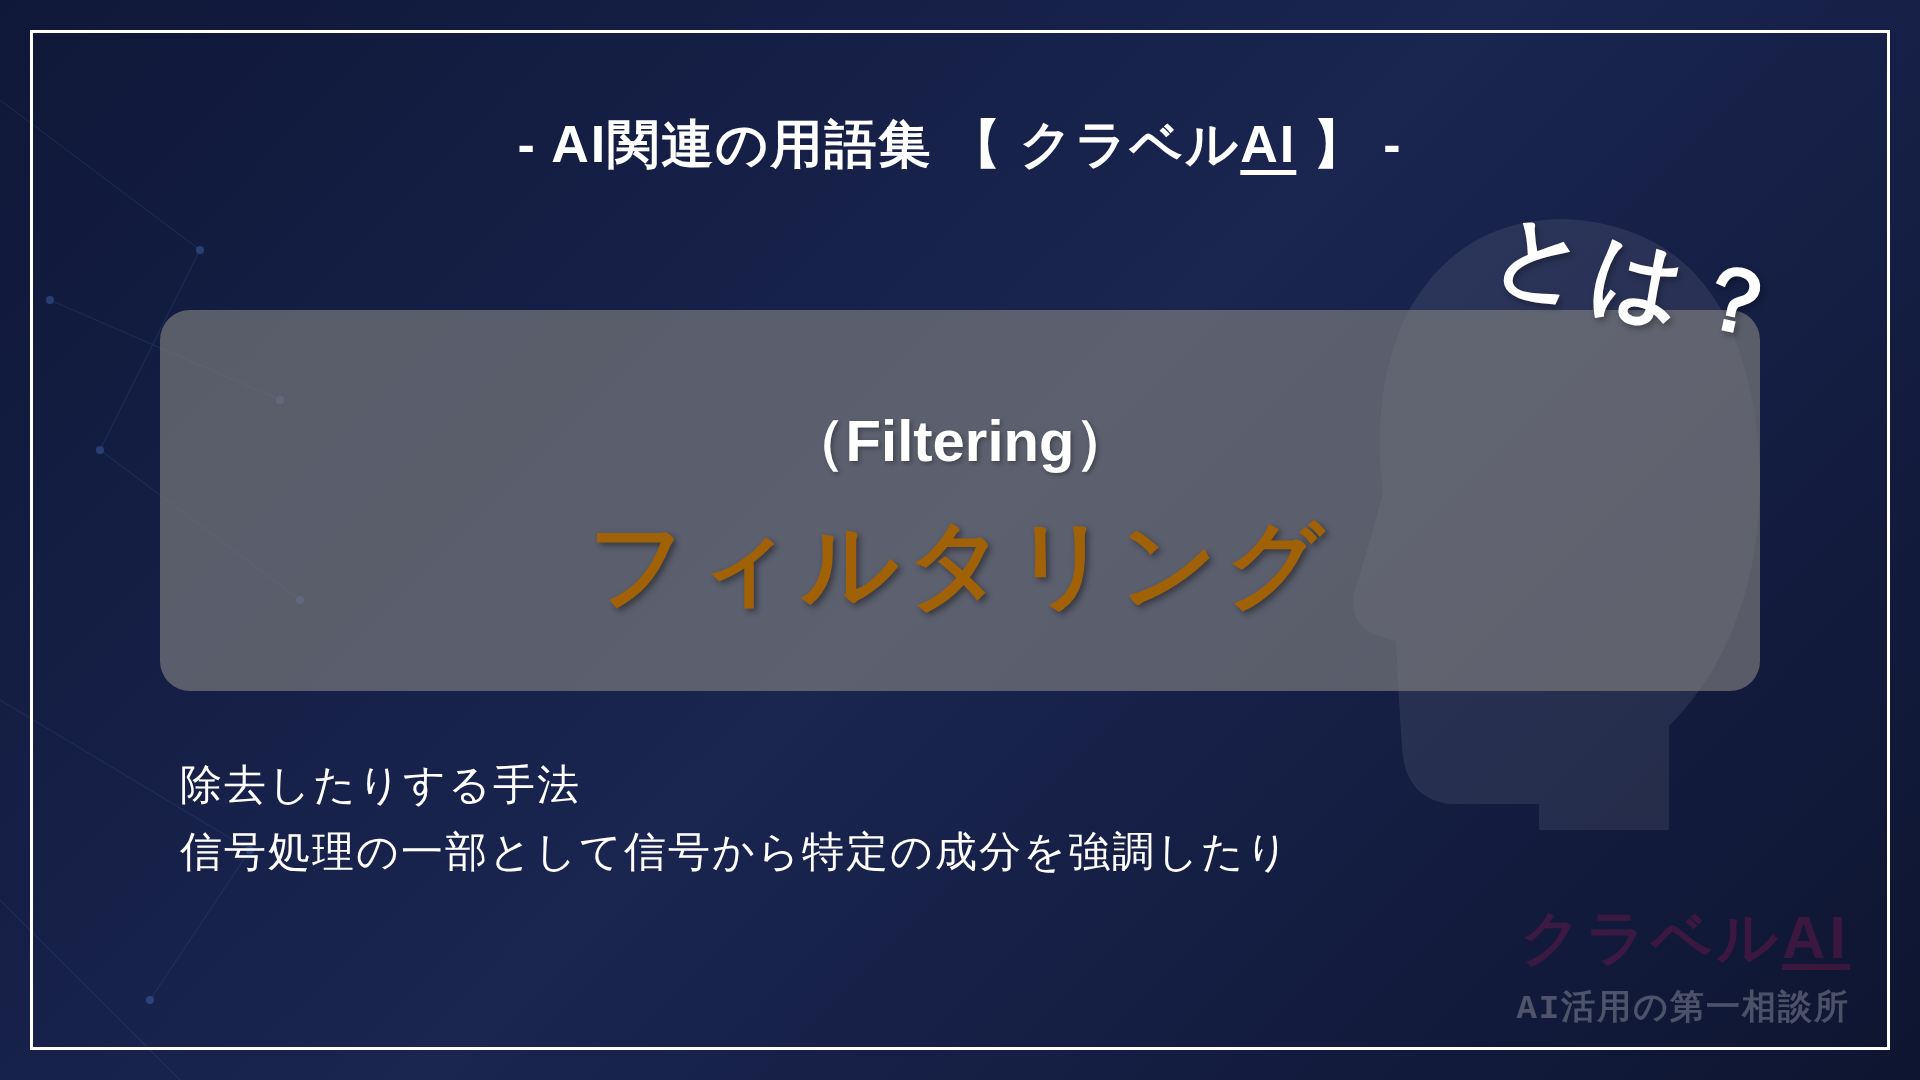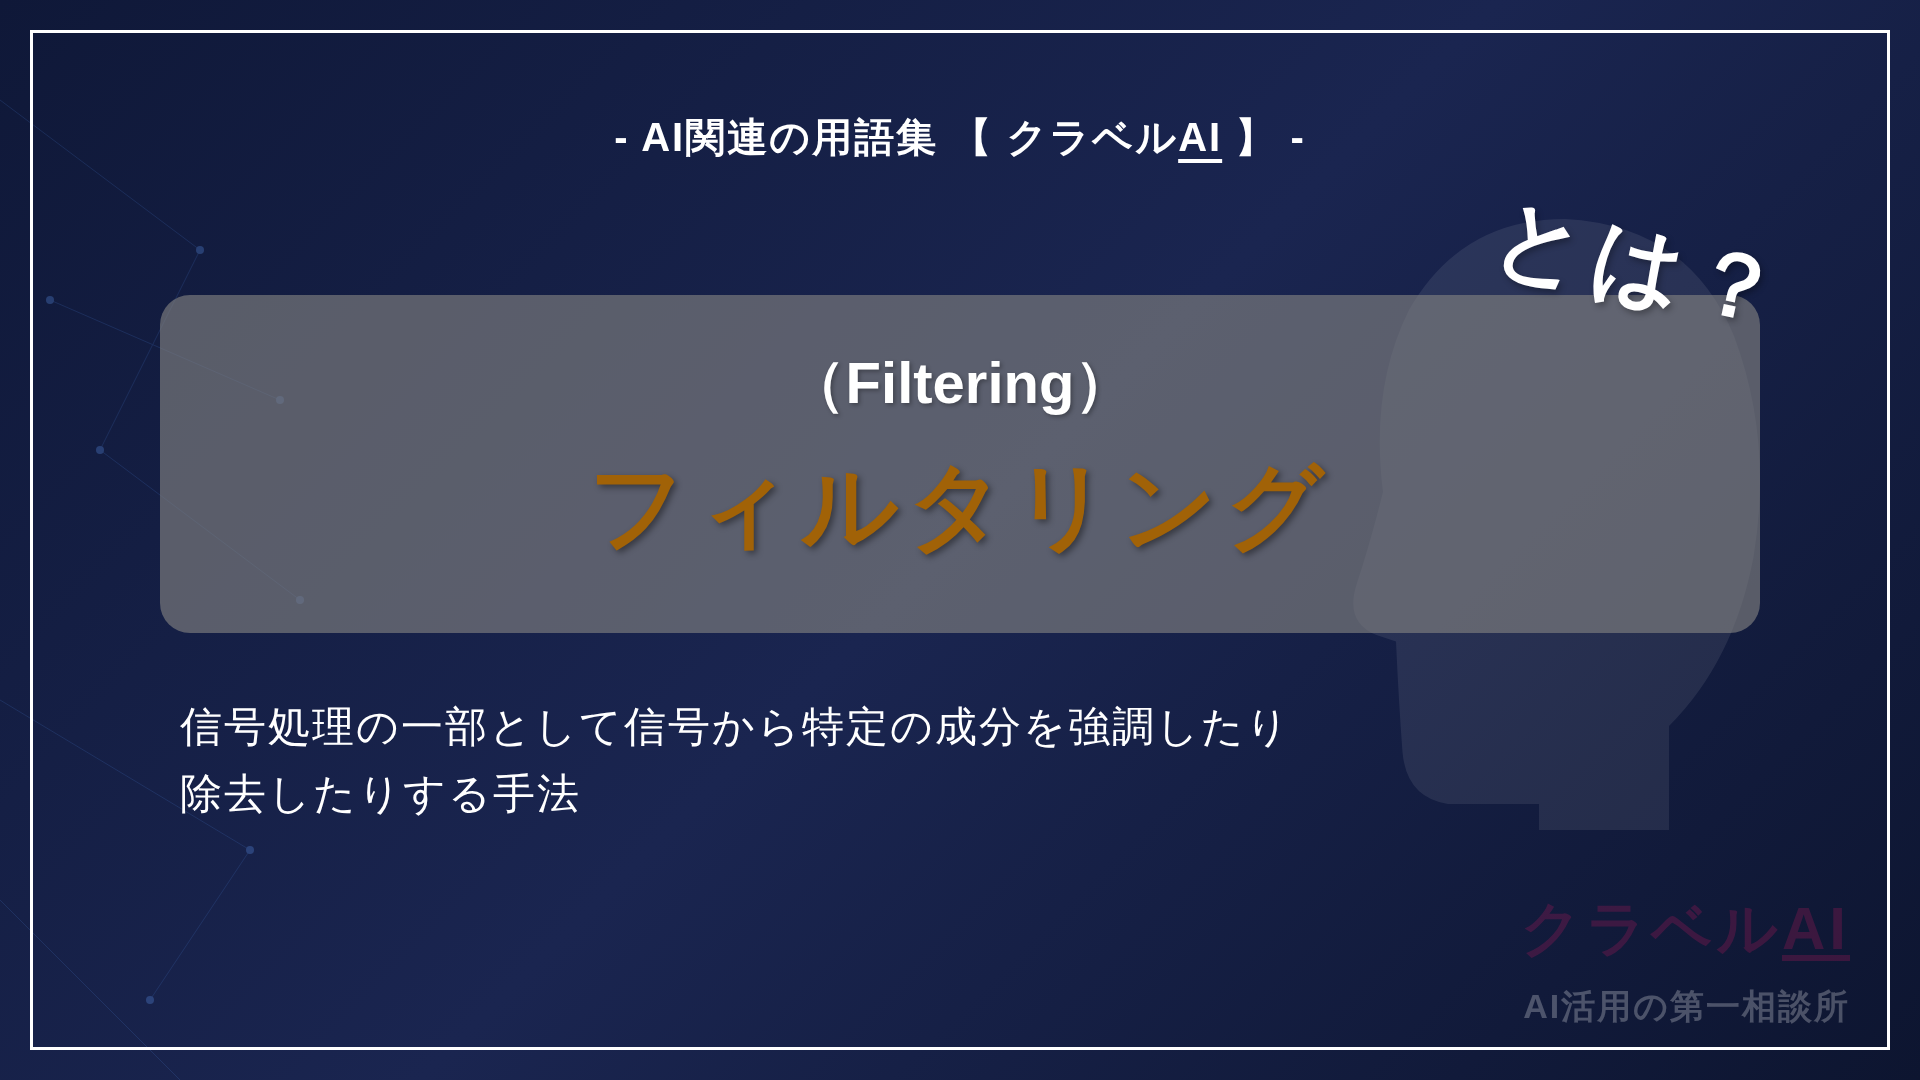--- a/index.html
+++ b/index.html
@@ -39,21 +39,21 @@
       position: relative;
       width: 100%;
       height: 100%;
       padding: 80px 100px;
       z-index: 10;
     }
     
     .header-title {
       text-align: center;
       color: #ffffff;
-      font-size: 40px;
+      font-size: 52px;
       font-weight: bold;
       margin-top: 30px;
       letter-spacing: 2px;
     }
     
     .header-title .ai-underline {
       text-decoration: underline;
       text-underline-offset: 8px;
     }
     
@@ -65,20 +65,21 @@
       text-align: center;
       position: relative;
     }
     
     .english-term {
       color: #ffffff;
       font-size: 58px;
       font-weight: bold;
       margin-bottom: 20px;
       text-shadow: 2px 2px 4px rgba(0,0,0,0.3);
+      margin-top: 43px;
     }
     
     .japanese-term {
       color: #a16207;
       font-size: 96px;
       font-weight: bold;
       letter-spacing: 8px;
       text-shadow: 3px 3px 6px rgba(0,0,0,0.4);
     }
     
@@ -123,21 +124,22 @@
     .watermark-title .ai-small {
       text-decoration: underline;
       text-underline-offset: 6px;
     }
     
     .watermark-subtitle {
       color: #ffffff;
       font-size: 34px;
       font-weight: bold;
       letter-spacing: 2px;
-      margin-top: 14px;
+      margin-top: 5px;
+      font-family: Liberation Mono, monospace;
     }
     
     .head-silhouette {
       position: absolute;
       right: 80px;
       top: 180px;
       width: 550px;
       height: 650px;
       opacity: 0.08;
       z-index: 1;
@@ -179,22 +181,22 @@
     <span>- </span><span>AI関連の用語集 【 クラベル</span><span class="ai-underline">AI</span><span> 】 -</span>
   </div>
 
   <div class="term-box">
     <div class="towa">とは？</div>
     <div class="english-term">（Filtering）</div>
     <div class="japanese-term">フィルタリング</div>
   </div>
 
   <div class="description">
+    <div>除去したりする手法</div>
     <div>信号処理の一部として信号から特定の成分を強調したり</div>
-    <div>除去したりする手法</div>
   </div>
 
 </div>
 
 <div class="watermark">
   <div class="watermark-title">
     <span>クラベル</span><span class="ai-small">AI</span>
   </div>
   <div class="watermark-subtitle">AI活用の第一相談所</div>
 </div>

